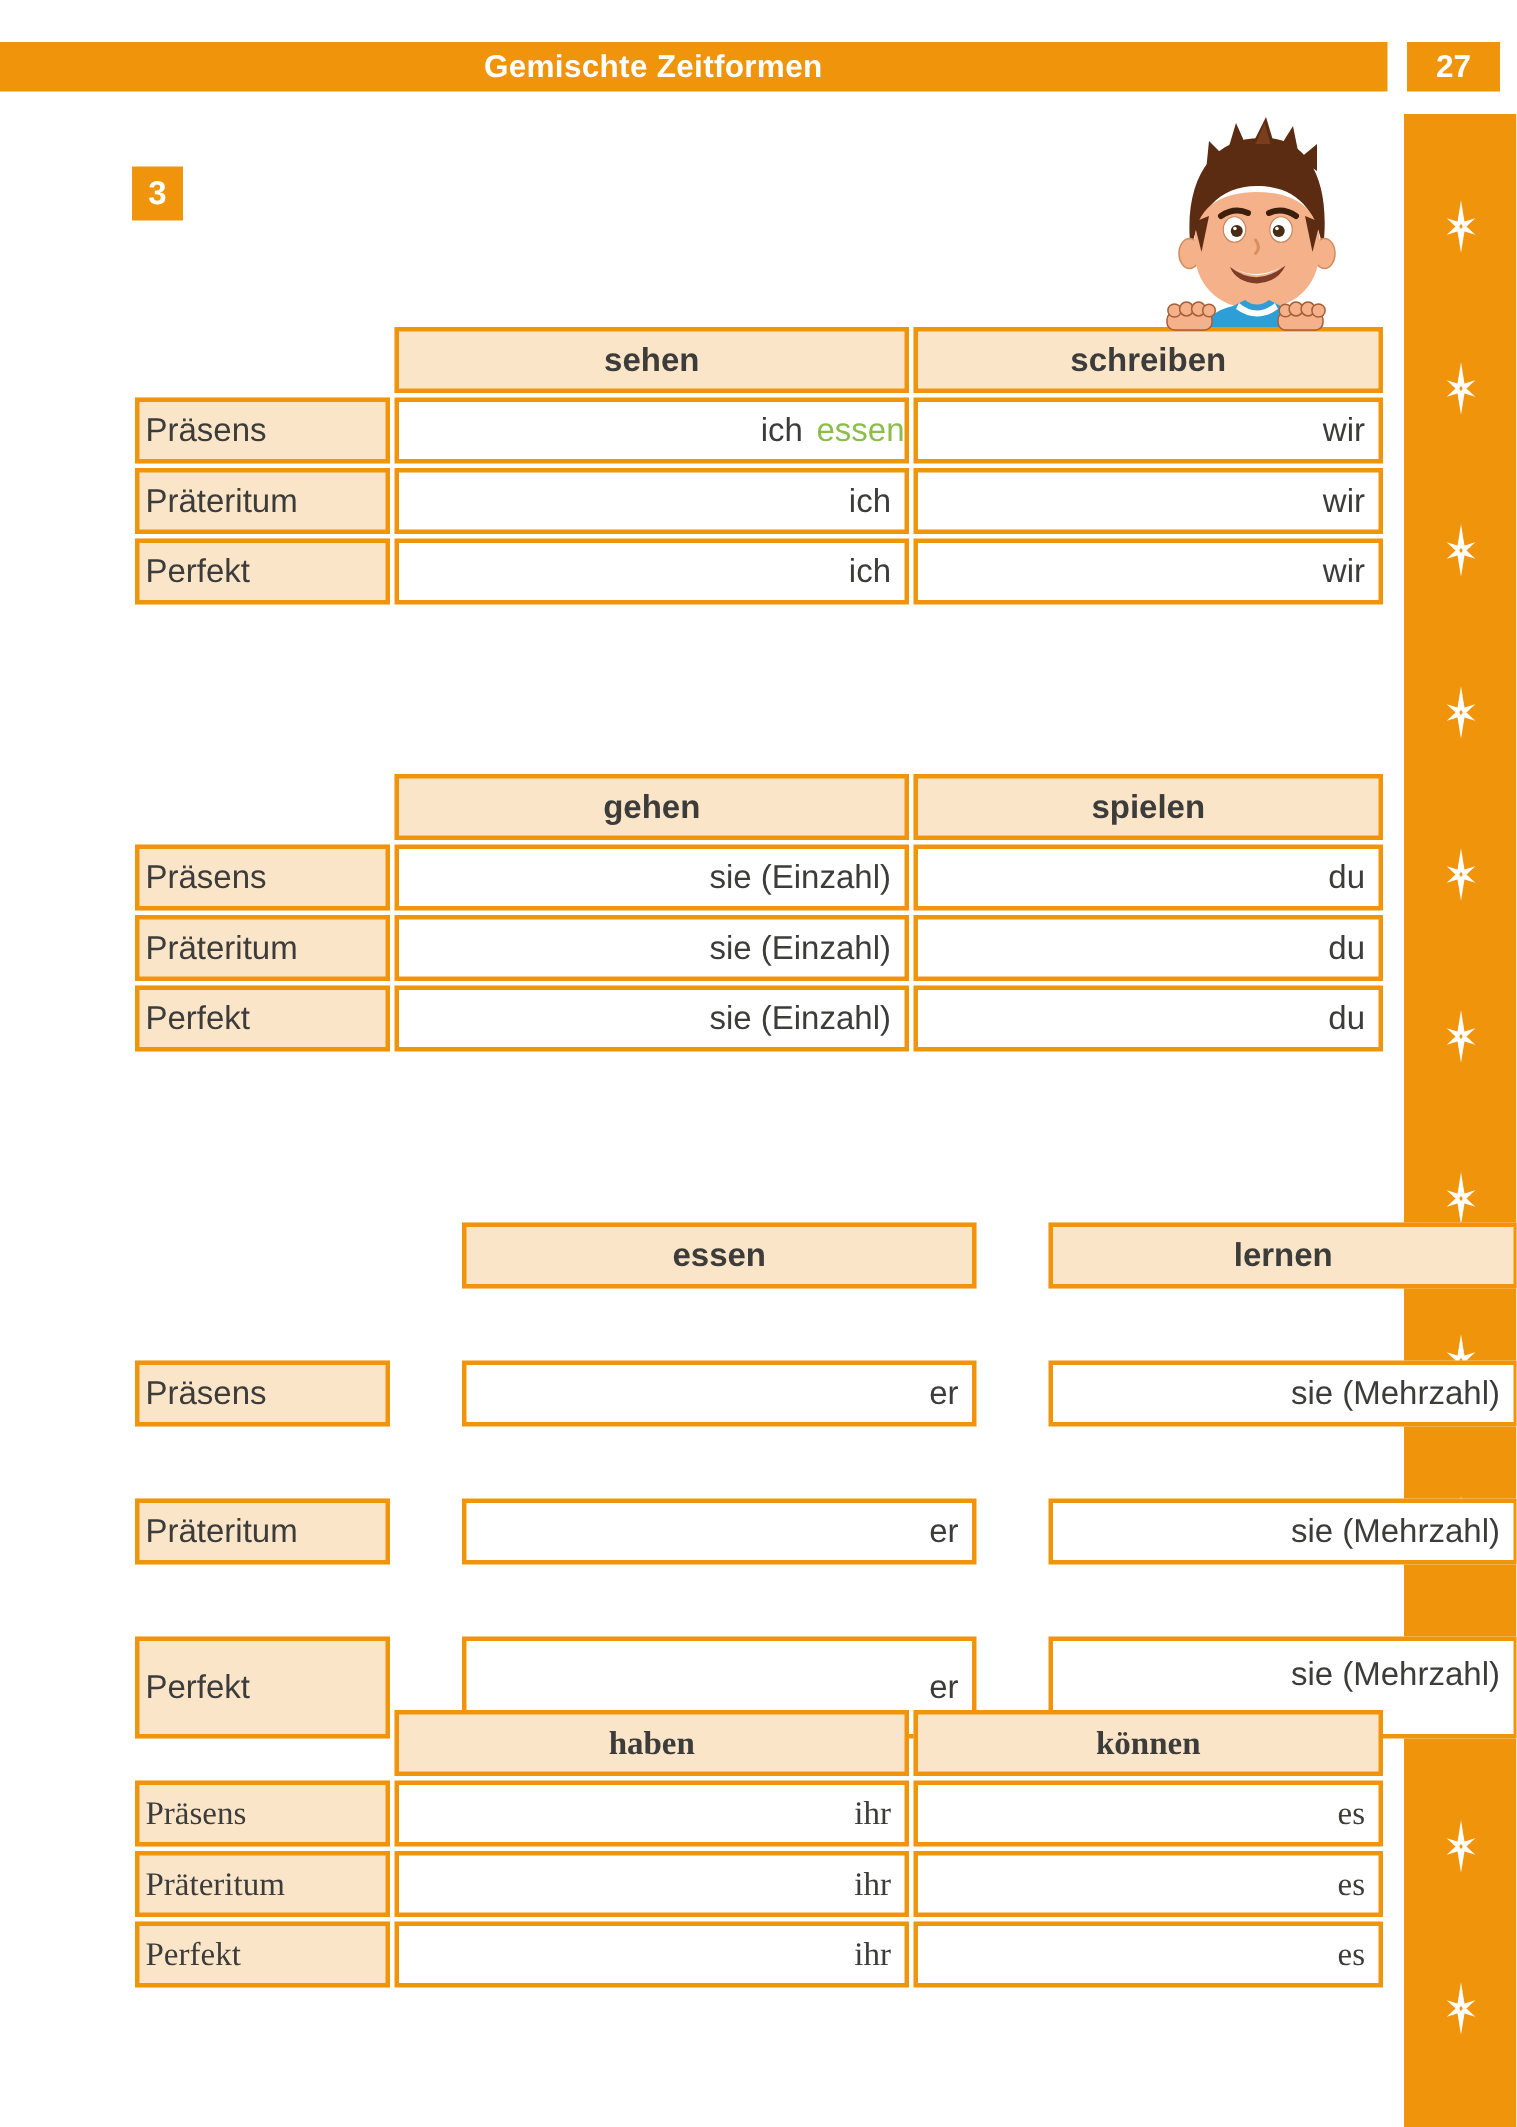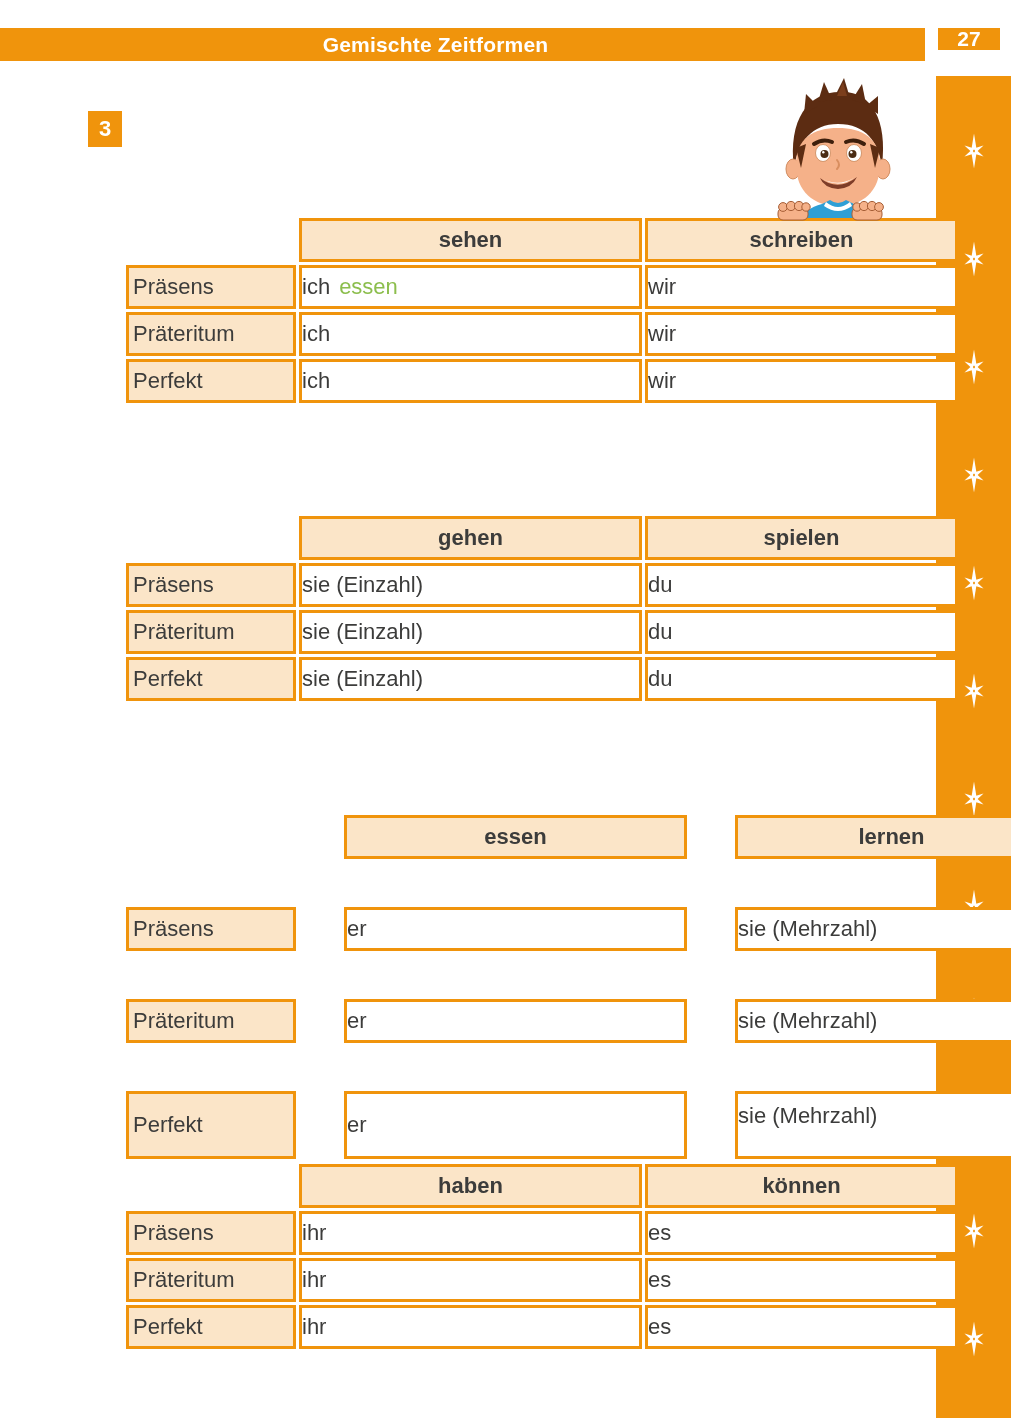--- a/index.html
+++ b/index.html
@@ -20,21 +20,21 @@
   }
 
   
   .title-bar{position:absolute;left:0;top:28px;width:925px;height:33px;background:var(--orange);}
   .title-text{
     position:absolute;left:0;top:28px;width:871px;height:33px;
     display:flex;align-items:center;justify-content:center;
     color:#fff;font-weight:bold;font-size:21px;letter-spacing:.2px;
   }
   .page-num-box{
-    position:absolute;left:938px;top:28px;width:62px;height:22px;background:var(--orange);
+    position:absolute;left:938px;top:28px;width:62px;height:33px;background:var(--orange);
     display:flex;align-items:center;justify-content:center;
     color:#fff;font-weight:bold;font-size:21px;
   }
 
   
   .sidebar{
     position:absolute;left:936px;top:76px;width:75px;height:1342px;background:var(--orange);
     display:flex;flex-direction:column;align-items:center;padding-top:57px;overflow:hidden;
   }
   .star{width:22px;height:36px;flex:0 0 auto;margin-bottom:72px;display:block;}
@@ -44,30 +44,30 @@
   .badge{
     width:34px;height:36px;background:var(--orange);color:#fff;
     display:flex;align-items:center;justify-content:center;
     font-weight:bold;font-size:22px;flex:0 0 auto;
   }
   .instruction{font-size:23px;color:var(--text);}
 
   
   .vtable{
     position:absolute;left:90px;width:832px;z-index:2;
-    display:grid;grid-template-columns:170px 343px 313px;gap:3px;margin-left:36px;
+    display:grid;grid-template-columns:170px 343px 313px;gap:3px;
   }
   .cell{
     border:3px solid var(--orange);
     display:flex;align-items:center;
     font-size:22px;color:var(--text);
   }
   .cell.head{background:var(--peach);justify-content:center;font-weight:bold;}
   .cell.label{background:var(--peach);padding-left:4px;}
-  .cell.data{background:#fff;}
+  .cell.data{background:#fff;justify-content:flex-end;}
   .cell.vtop{align-items:flex-start;padding-top:9px;}
   .spacer{background:transparent;border:none;}
   .answer{color:var(--green);margin-left:9px;}
 
   
   .boy{position:absolute;left:766px;top:76px;width:144px;height:146px;z-index:1;}
   .hands{position:absolute;left:766px;top:196px;width:144px;height:30px;z-index:3;}
 </style>
 </head>
 <body>
@@ -361,21 +361,21 @@
   <div class="cell data">
       <span>er</span>
       <span class="answer"></span>
     </div>
   <div class="cell data vtop">
       <span>sie (Mehrzahl)</span>
       <span class="answer"></span>
     </div>
 </div>
 
-<div class="vtable" style="top:1164px;grid-template-rows:44px 44px 44px 44px;">
+<div class="vtable" style="top:1140px;grid-template-rows:44px 44px 44px 44px;font-family:Liberation Serif, serif;">
   <div class="spacer"></div>
   <div class="cell head">haben</div>
   <div class="cell head">können</div>
 
   <div class="cell label">Präsens</div>
   <div class="cell data">
       <span>ihr</span>
       <span class="answer"></span>
     </div>
   <div class="cell data">

